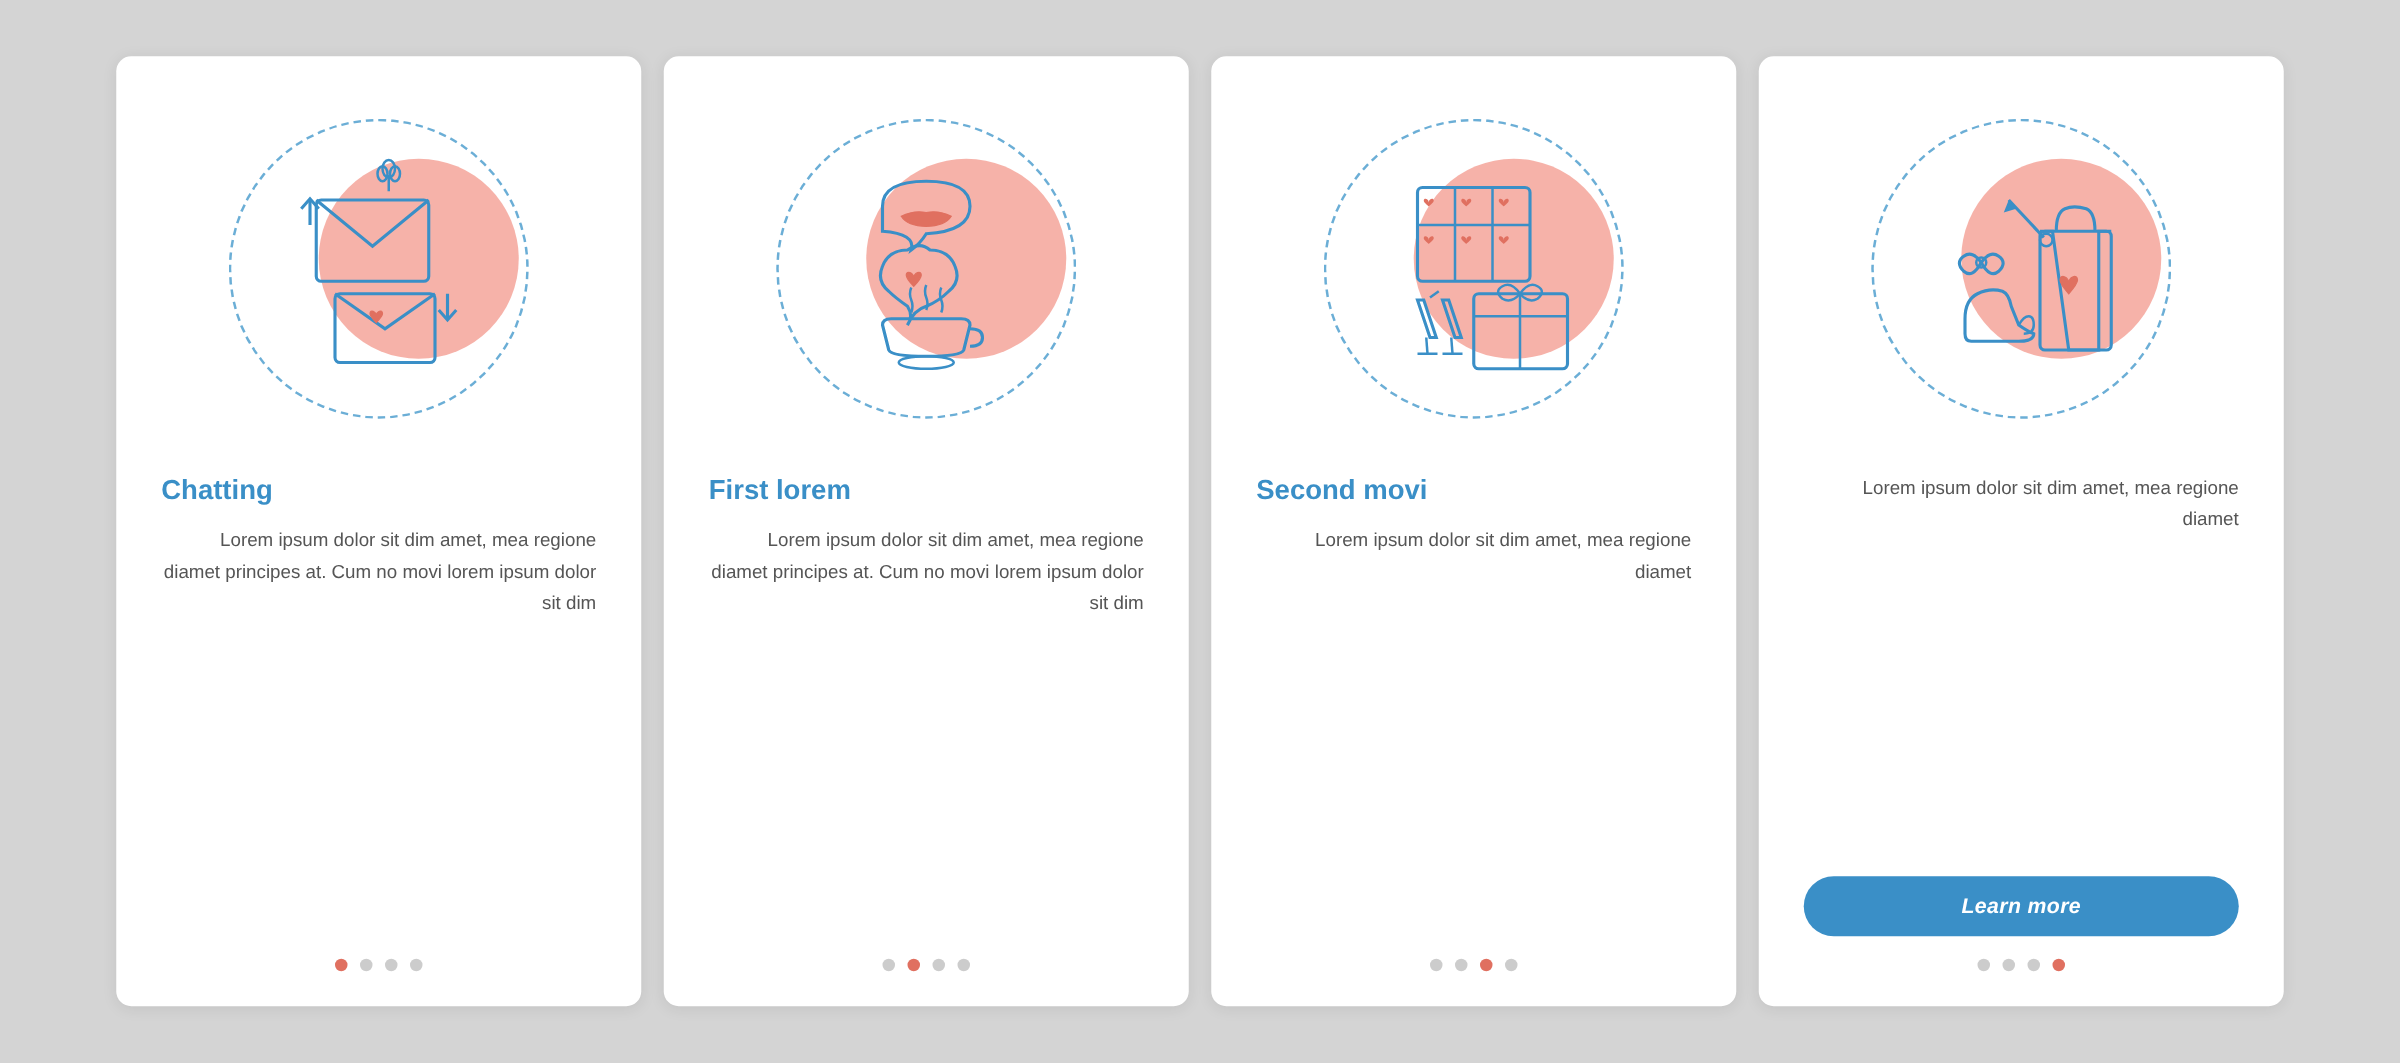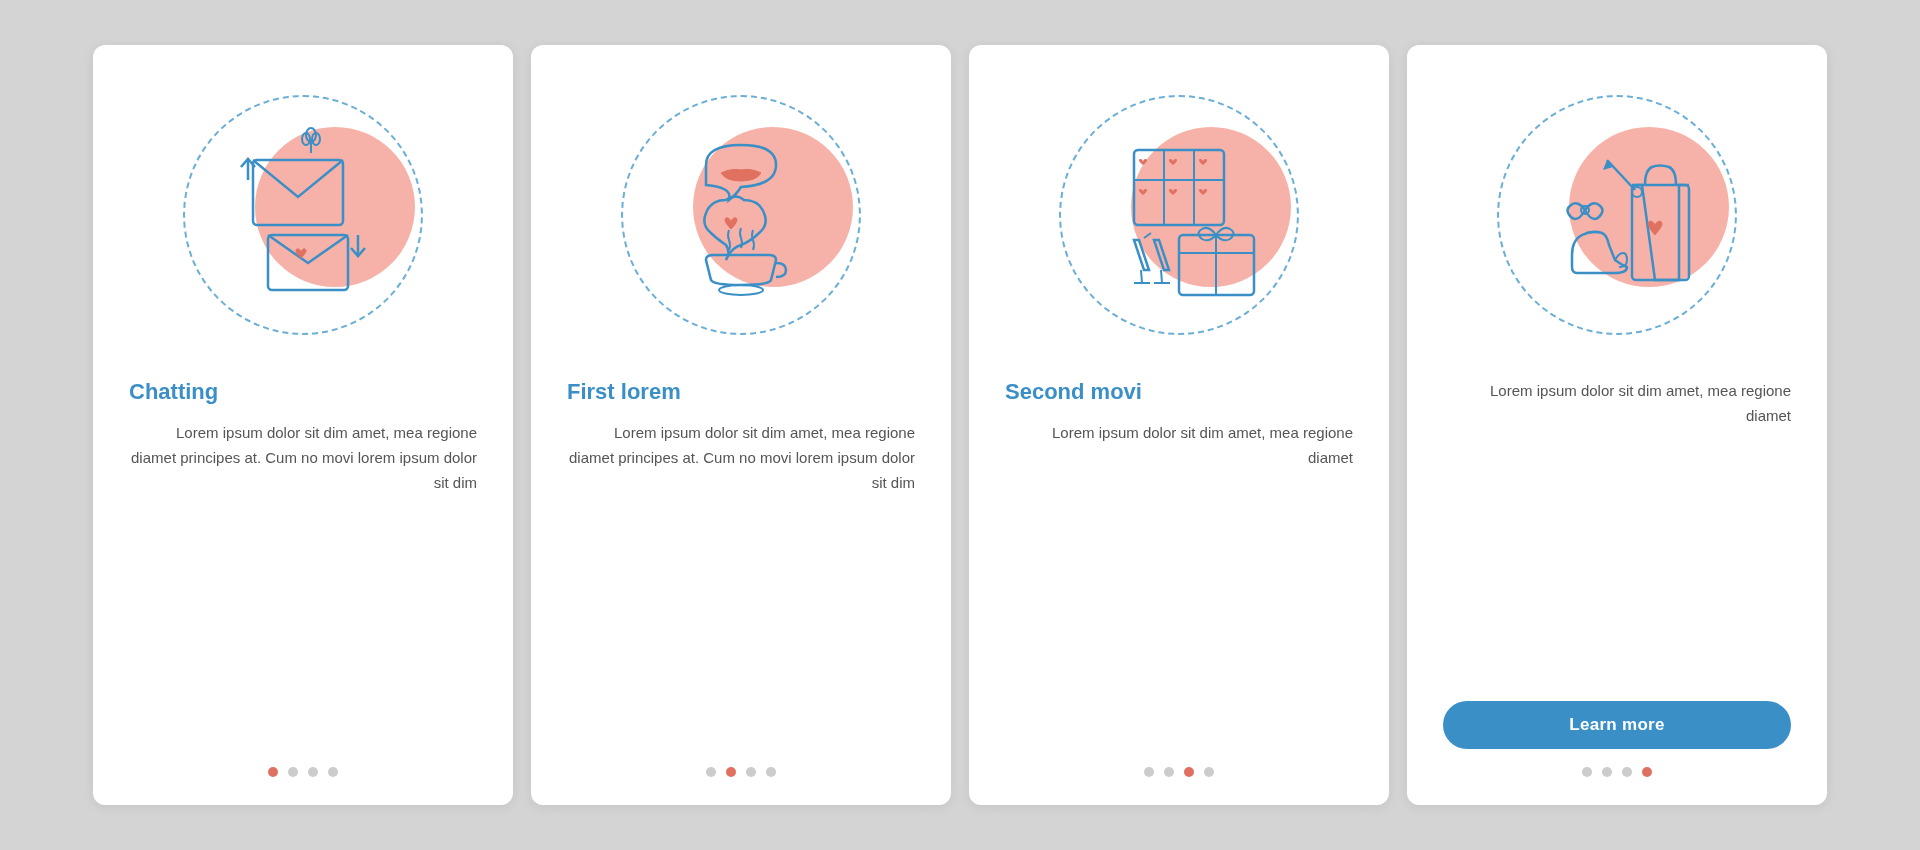--- a/index.html
+++ b/index.html
@@ -113,20 +113,21 @@
       color: #fff;
       border: none;
       border-radius: 28px;
       padding: 14px 44px;
       font-size: 17px;
       font-weight: 600;
       cursor: pointer;
       margin-top: 14px;
       width: 100%;
       letter-spacing: 0.3px;
+      font-style: italic;
     }
 
     
     .icon-svg {
       position: absolute;
       top: 50%;
       left: 50%;
       transform: translate(-50%, -50%);
       width: 220px;
       height: 220px;

